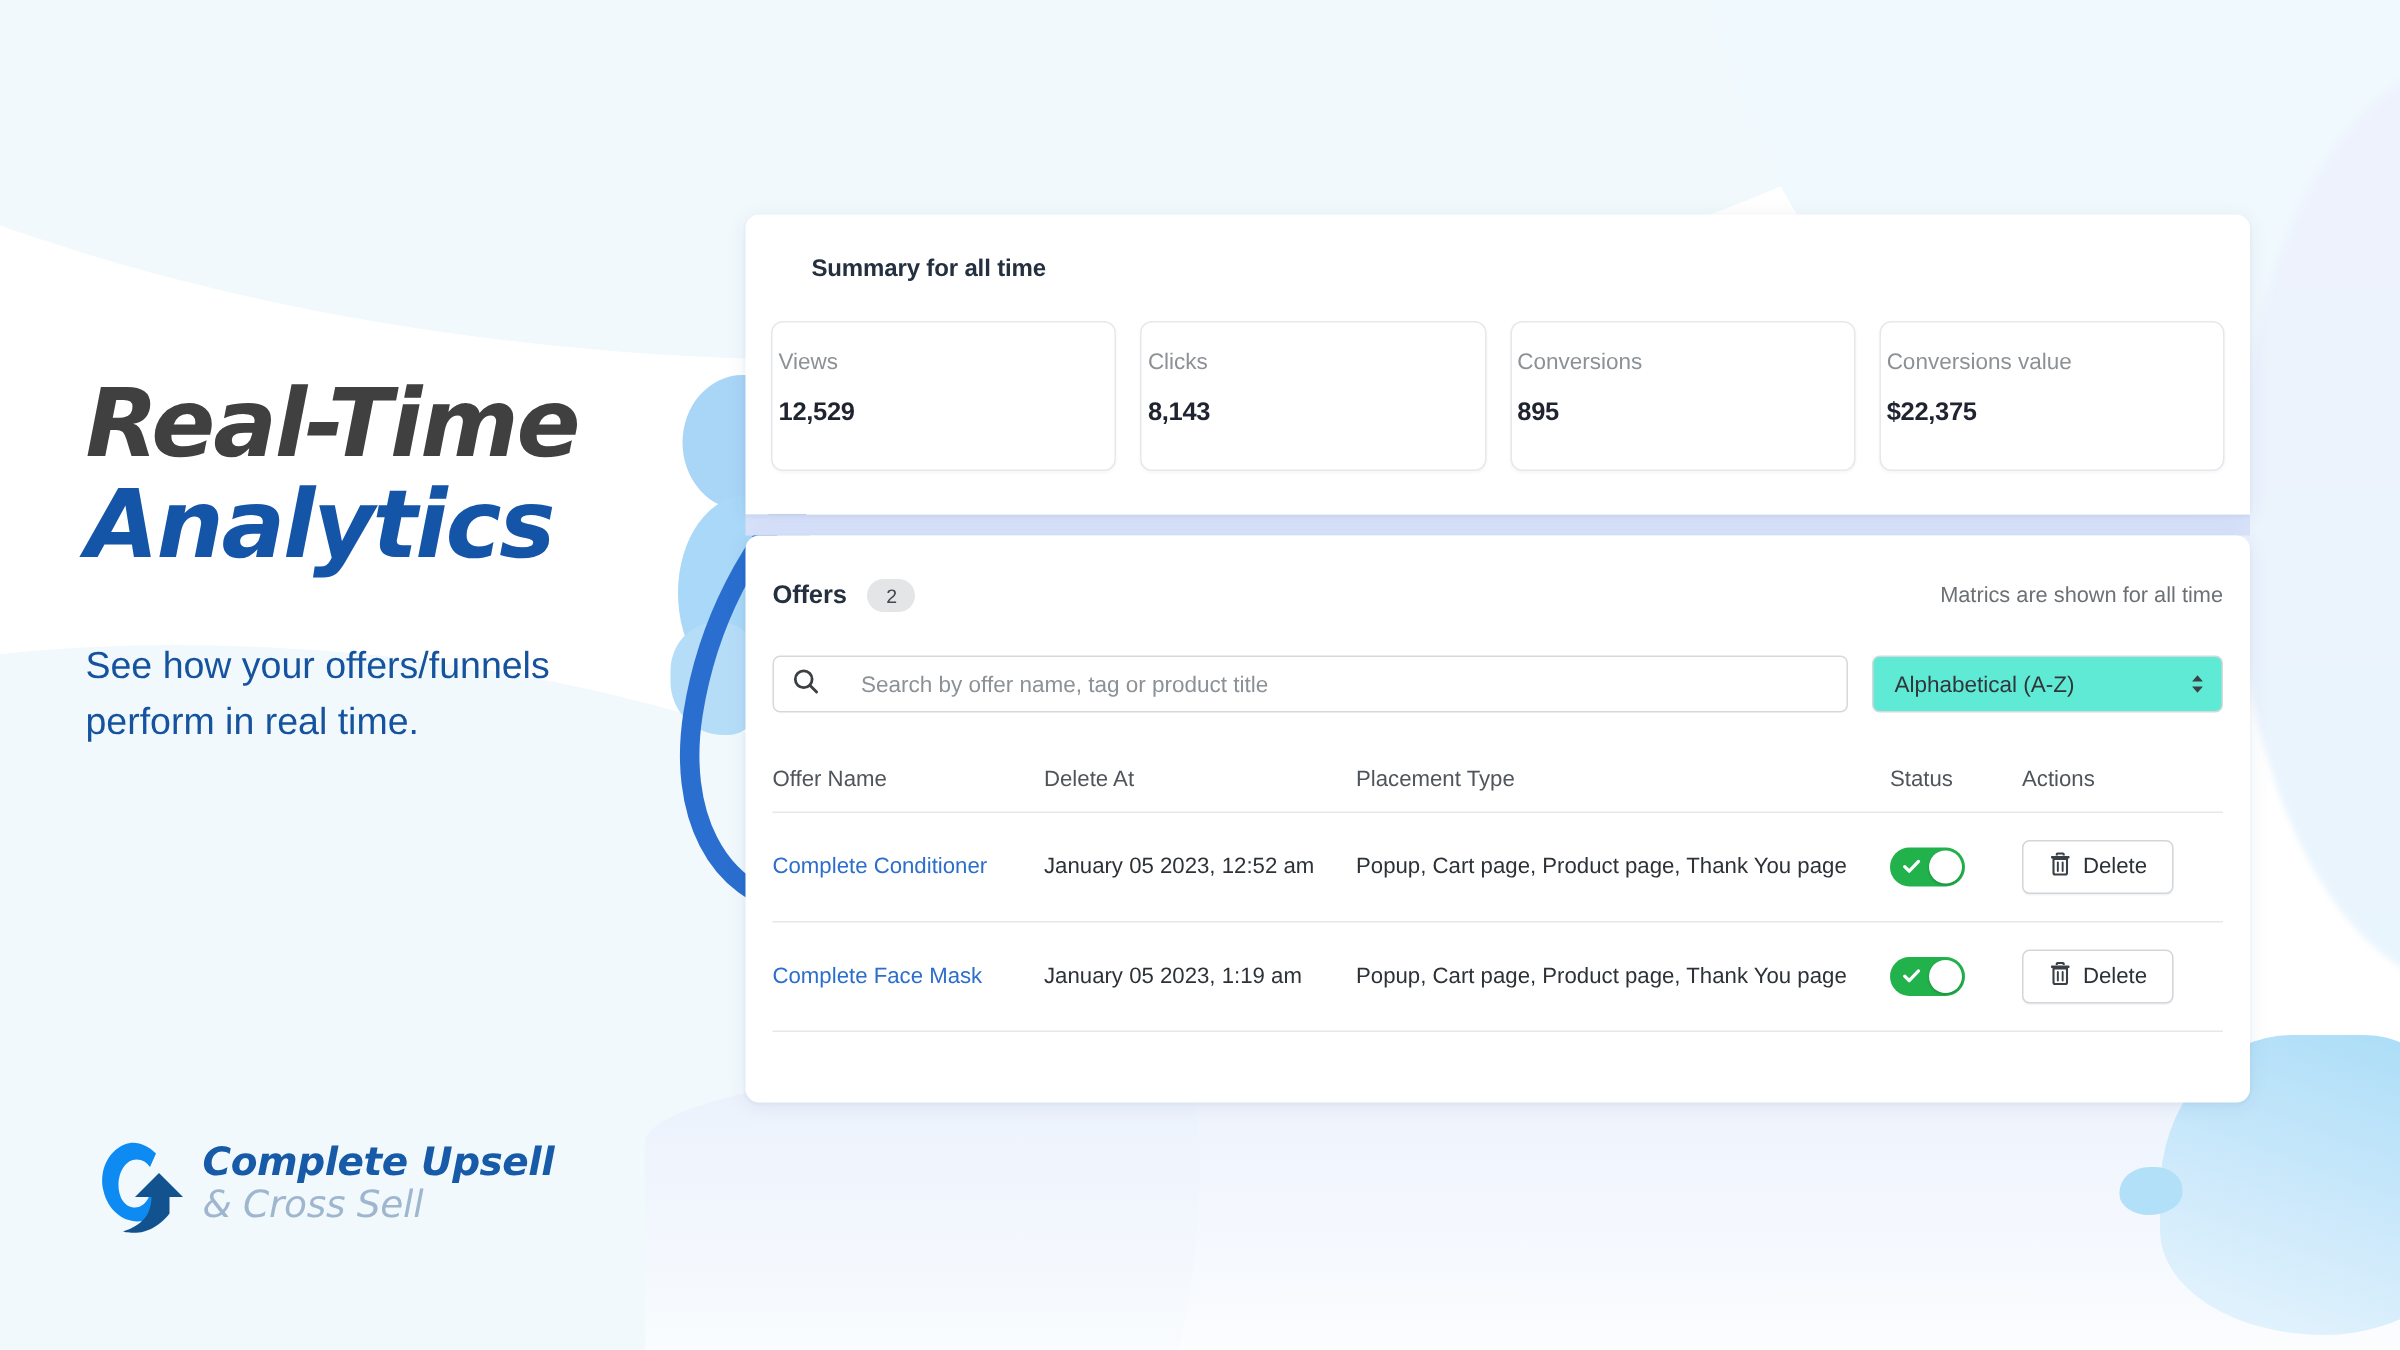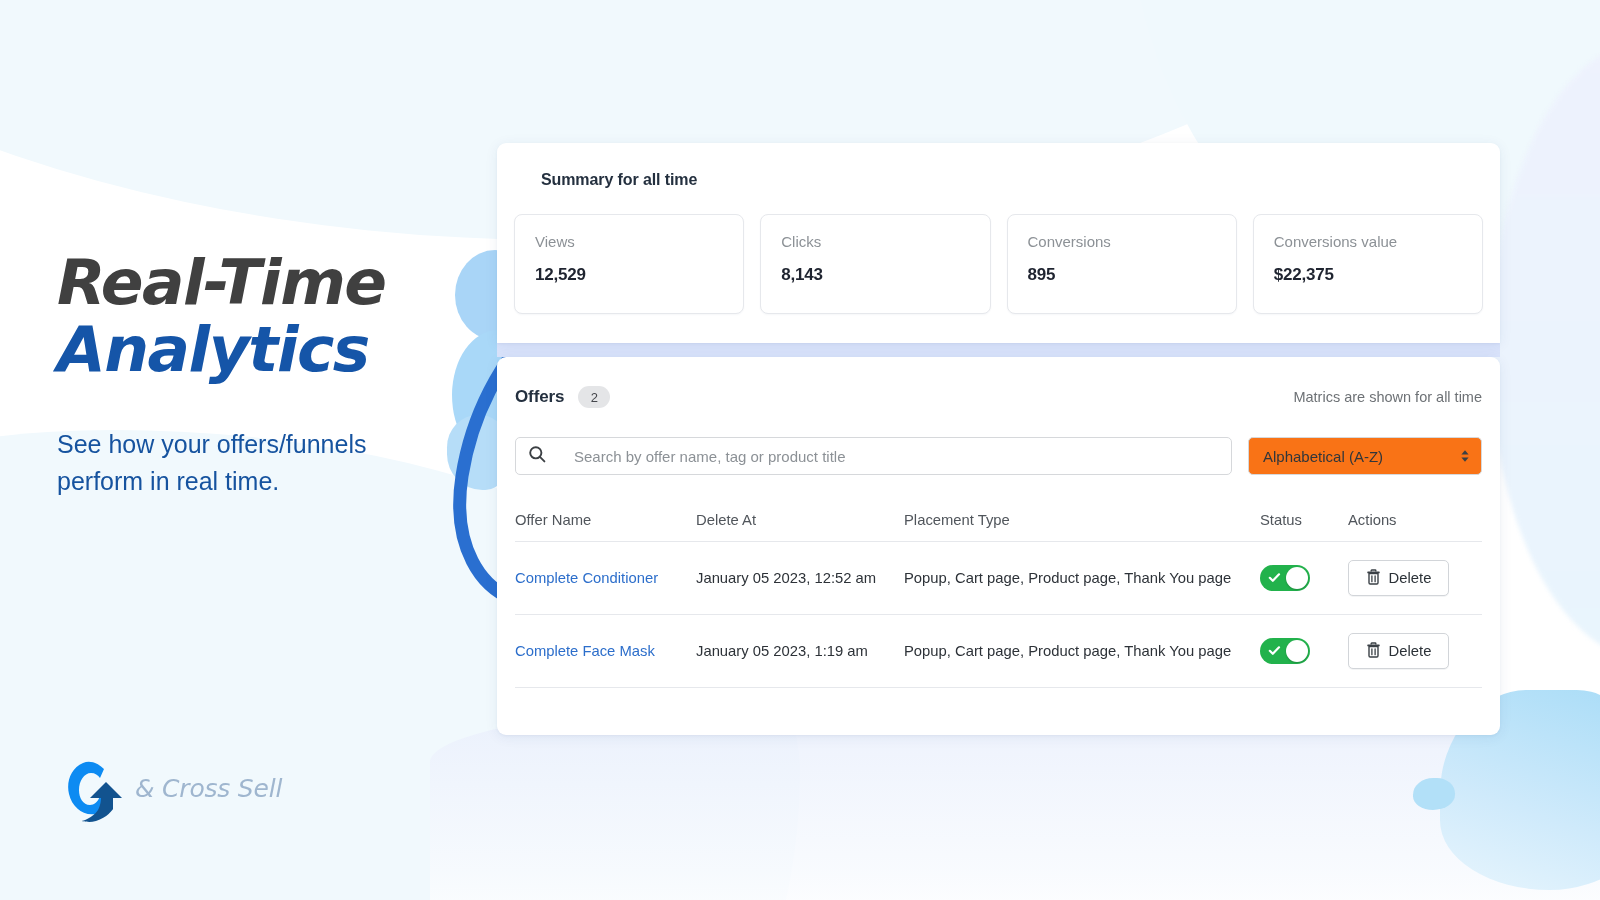--- a/index.html
+++ b/index.html
@@ -151,21 +151,21 @@
   }
   .stat-row {
     position: absolute; left: 17px; top: 71px; right: 17px;
     display: flex; gap: 16px;
   }
   .stat-card {
     flex: 1 1 0;
     height: 100px;
     border: 1px solid #e6e8ec;
     border-radius: 8px;
-    padding: 19px 20px 0 20px;
+    padding: 19px 20px 0 4px;
     background: #fff;
     box-shadow: 0 1px 2px rgba(30,50,90,.04);
   }
   .stat-label { font-size: 15px; color: #8c9196; line-height: 1; }
   .stat-value { margin-top: 16px; font-size: 17px; font-weight: 700; color: #1f2430; letter-spacing: -.2px; }
 
   
   .offers-head {
     position: absolute; left: 18px; top: 29px; right: 18px;
     display: flex; align-items: center;
@@ -205,21 +205,21 @@
     border: 0; outline: 0; background: transparent;
     font-family: "Liberation Sans", sans-serif;
     font-size: 15px; color: #31363b;
     width: 100%; height: 100%;
   }
   .search-input::placeholder { color: #8c9196; }
   .sort-select {
     width: 234px; height: 38px;
     border: 1px solid #d6d8db;
     border-radius: 5px;
-    background: #f97316;
+    background: #5eead4;
     display: flex; align-items: center;
     padding: 0 11px 0 14px;
     position: relative;
   }
   .sort-value { font-size: 15px; color: #31363b; }
   .sort-caret { margin-left: auto; display: flex; flex-direction: column; gap: 2px; }
 
   
   .tbl { position: absolute; left: 18px; top: 142px; right: 18px; }
   .tr {
@@ -297,20 +297,21 @@
   <div class="logo-block">
     <div class="logo-mark">
       <svg width="62" height="72" viewBox="0 0 62 72" fill="none">
         <path d="M44 17 C38 11, 30 8, 23 11 C11 16, 6 30, 9 42 C12 55, 23 64, 35 62 C44 60, 50 52, 52 44
                  L40 44 C38 50, 34 53, 30 53 C23 53, 19 46, 19 38 C19 29, 24 21, 31 21 C35 21, 38 23, 40 26 Z" fill="#0d8bf2"></path>
         <path d="M46 30 L62 46 L53 46 L53 57 C53 57, 47 66, 36 69 C29 71, 22 69, 22 69
                  C22 69, 33 66, 38 58 C41 53, 41 46, 41 46 L30 46 Z" fill="#12538f"></path>
       </svg>
     </div>
     <div class="logo-text">
+      <div class="logo-line1">Complete Upsell</div>
       <div class="logo-line2">&amp; Cross Sell</div>
     </div>
   </div>
 
   <div class="gap-band"></div>
 
   <div class="panel panel-summary">
     <div class="summary-title">Summary for all time</div>
 
     <div class="stat-row">

